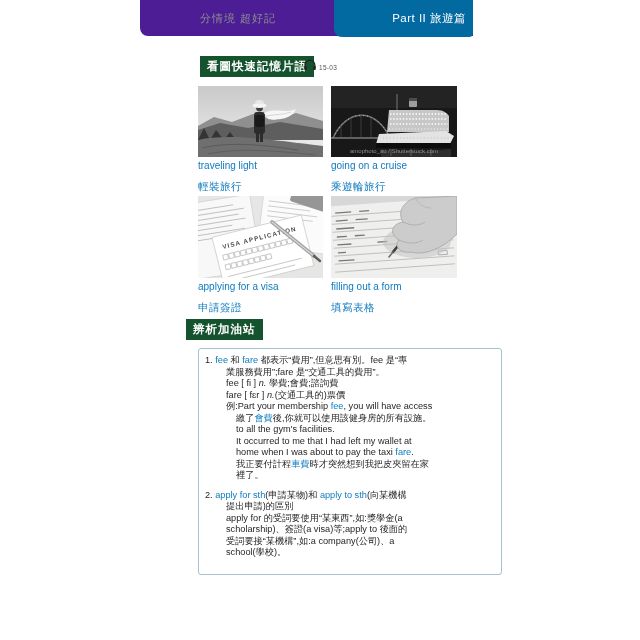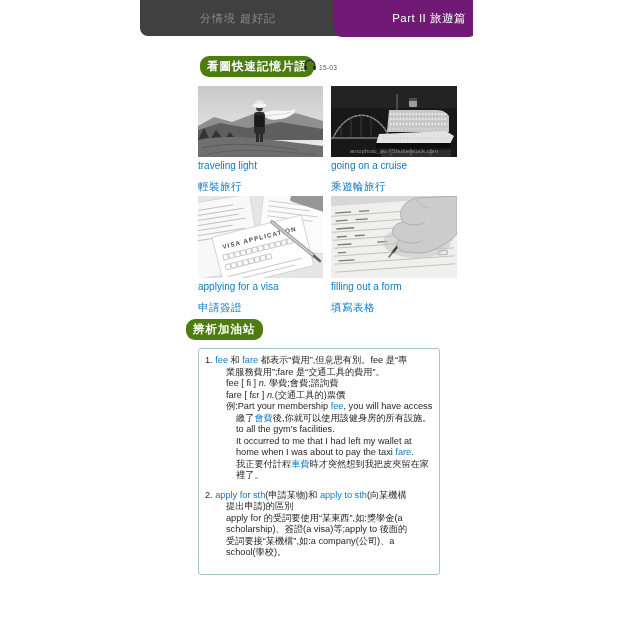--- a/index.html
+++ b/index.html
@@ -4,54 +4,54 @@
 <style>
   html,body{margin:0;padding:0;}
   body{
     width:640px;height:640px;position:relative;background:#ffffff;
     font-family:"Liberation Sans","DejaVu Sans",sans-serif;
     -webkit-font-smoothing:antialiased;overflow:hidden;
   }
   
   .topbar-light{
     position:absolute;left:140px;top:0;width:333px;height:36px;
-    background:#404040;border-radius:0 0 0 8px;
+    background:#4c1d95;border-radius:0 0 0 8px;
   }
   .topbar-light .left-title{
     position:absolute;left:0;top:0;width:196px;height:36px;
     display:flex;align-items:center;justify-content:center;
     color:#8c8c8e;font-size:11px;letter-spacing:1px;
   }
   .topbar-blue{
     position:absolute;left:334px;top:0;width:139px;height:37px;
-    background:#701a75;border-radius:0 0 4px 8px;
+    background:#0369a1;border-radius:0 0 4px 8px;
     display:flex;align-items:center;justify-content:flex-end;
     padding-right:7px;box-sizing:border-box;
     color:#ffffff;font-size:11.5px;letter-spacing:0.5px;
   }
   
   .blackbox{
-    position:absolute;background:#4d7c0f;color:#ffffff;
+    position:absolute;background:#14532d;color:#ffffff;
     font-size:11.5px;font-weight:bold;letter-spacing:1px;
-    padding:3px 7px;white-space:nowrap;border-radius:9px;
+    padding:3px 7px;white-space:nowrap;
   }
   .sec1{left:200px;top:56px;}
   .sec2{left:186px;top:319px;}
   .audio{
     position:absolute;left:303px;top:58px;display:flex;align-items:center;gap:2px;
   }
   .audio .track{font-size:6.5px;color:#555;letter-spacing:0.3px;}
   
   .card{position:absolute;}
   .card svg{display:block;background:#e8e8e8;}
   .cap-en{color:#0e7abf;font-size:10px;margin-top:4px;line-height:10px;}
   .cap-zh{color:#0e7abf;font-size:10.5px;margin-top:10px;line-height:11px;letter-spacing:0.5px;}
   
   .abox{
-    position:absolute;left:198px;top:348px;width:242px;height:227px;
+    position:absolute;left:198px;top:348px;width:304px;height:227px;
     border:1.5px solid #a6c1d0;border-radius:3px;box-sizing:border-box;
     padding:6px 5px 0 6px;
     font-size:9.2px;line-height:11.5px;color:#262626;
   }
   .aitem2{margin-top:8px;}
   .tl{margin-left:21px;white-space:nowrap;}
   .tl.first{margin-left:0;}
   .tl.ex{margin-left:31px;}
   .kw{color:#0f7bc0;}
   .it{font-style:italic;}

